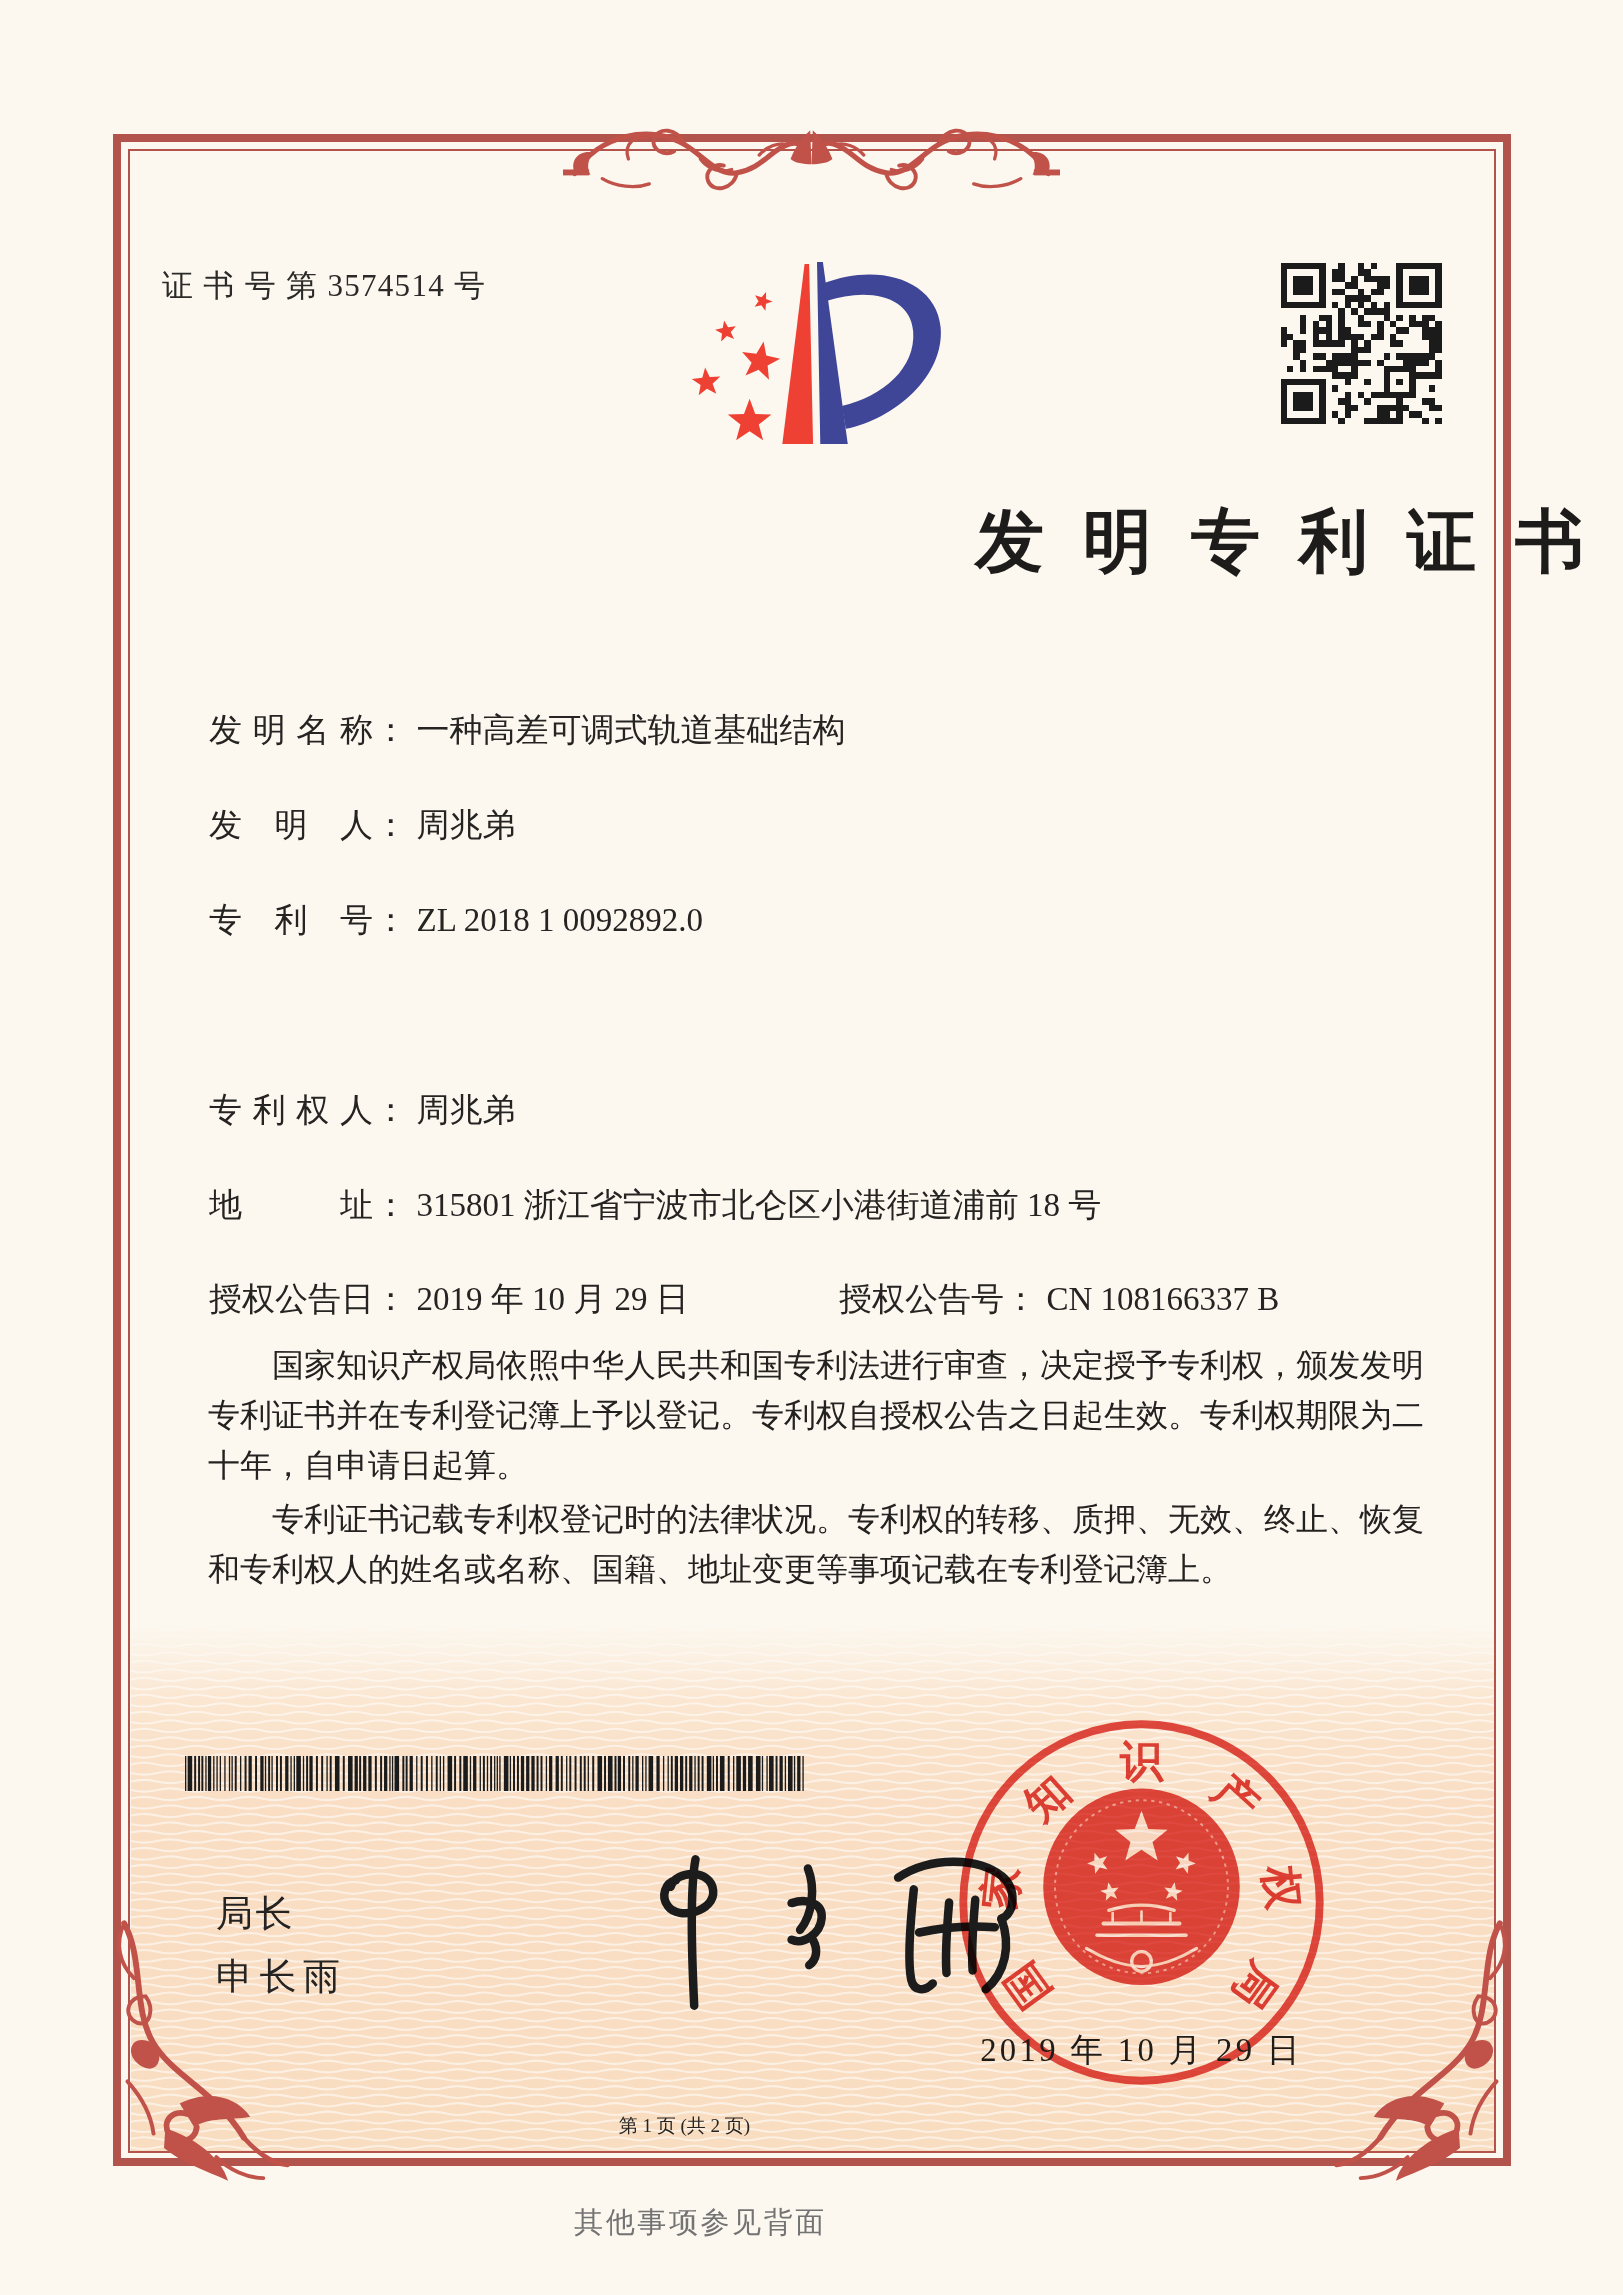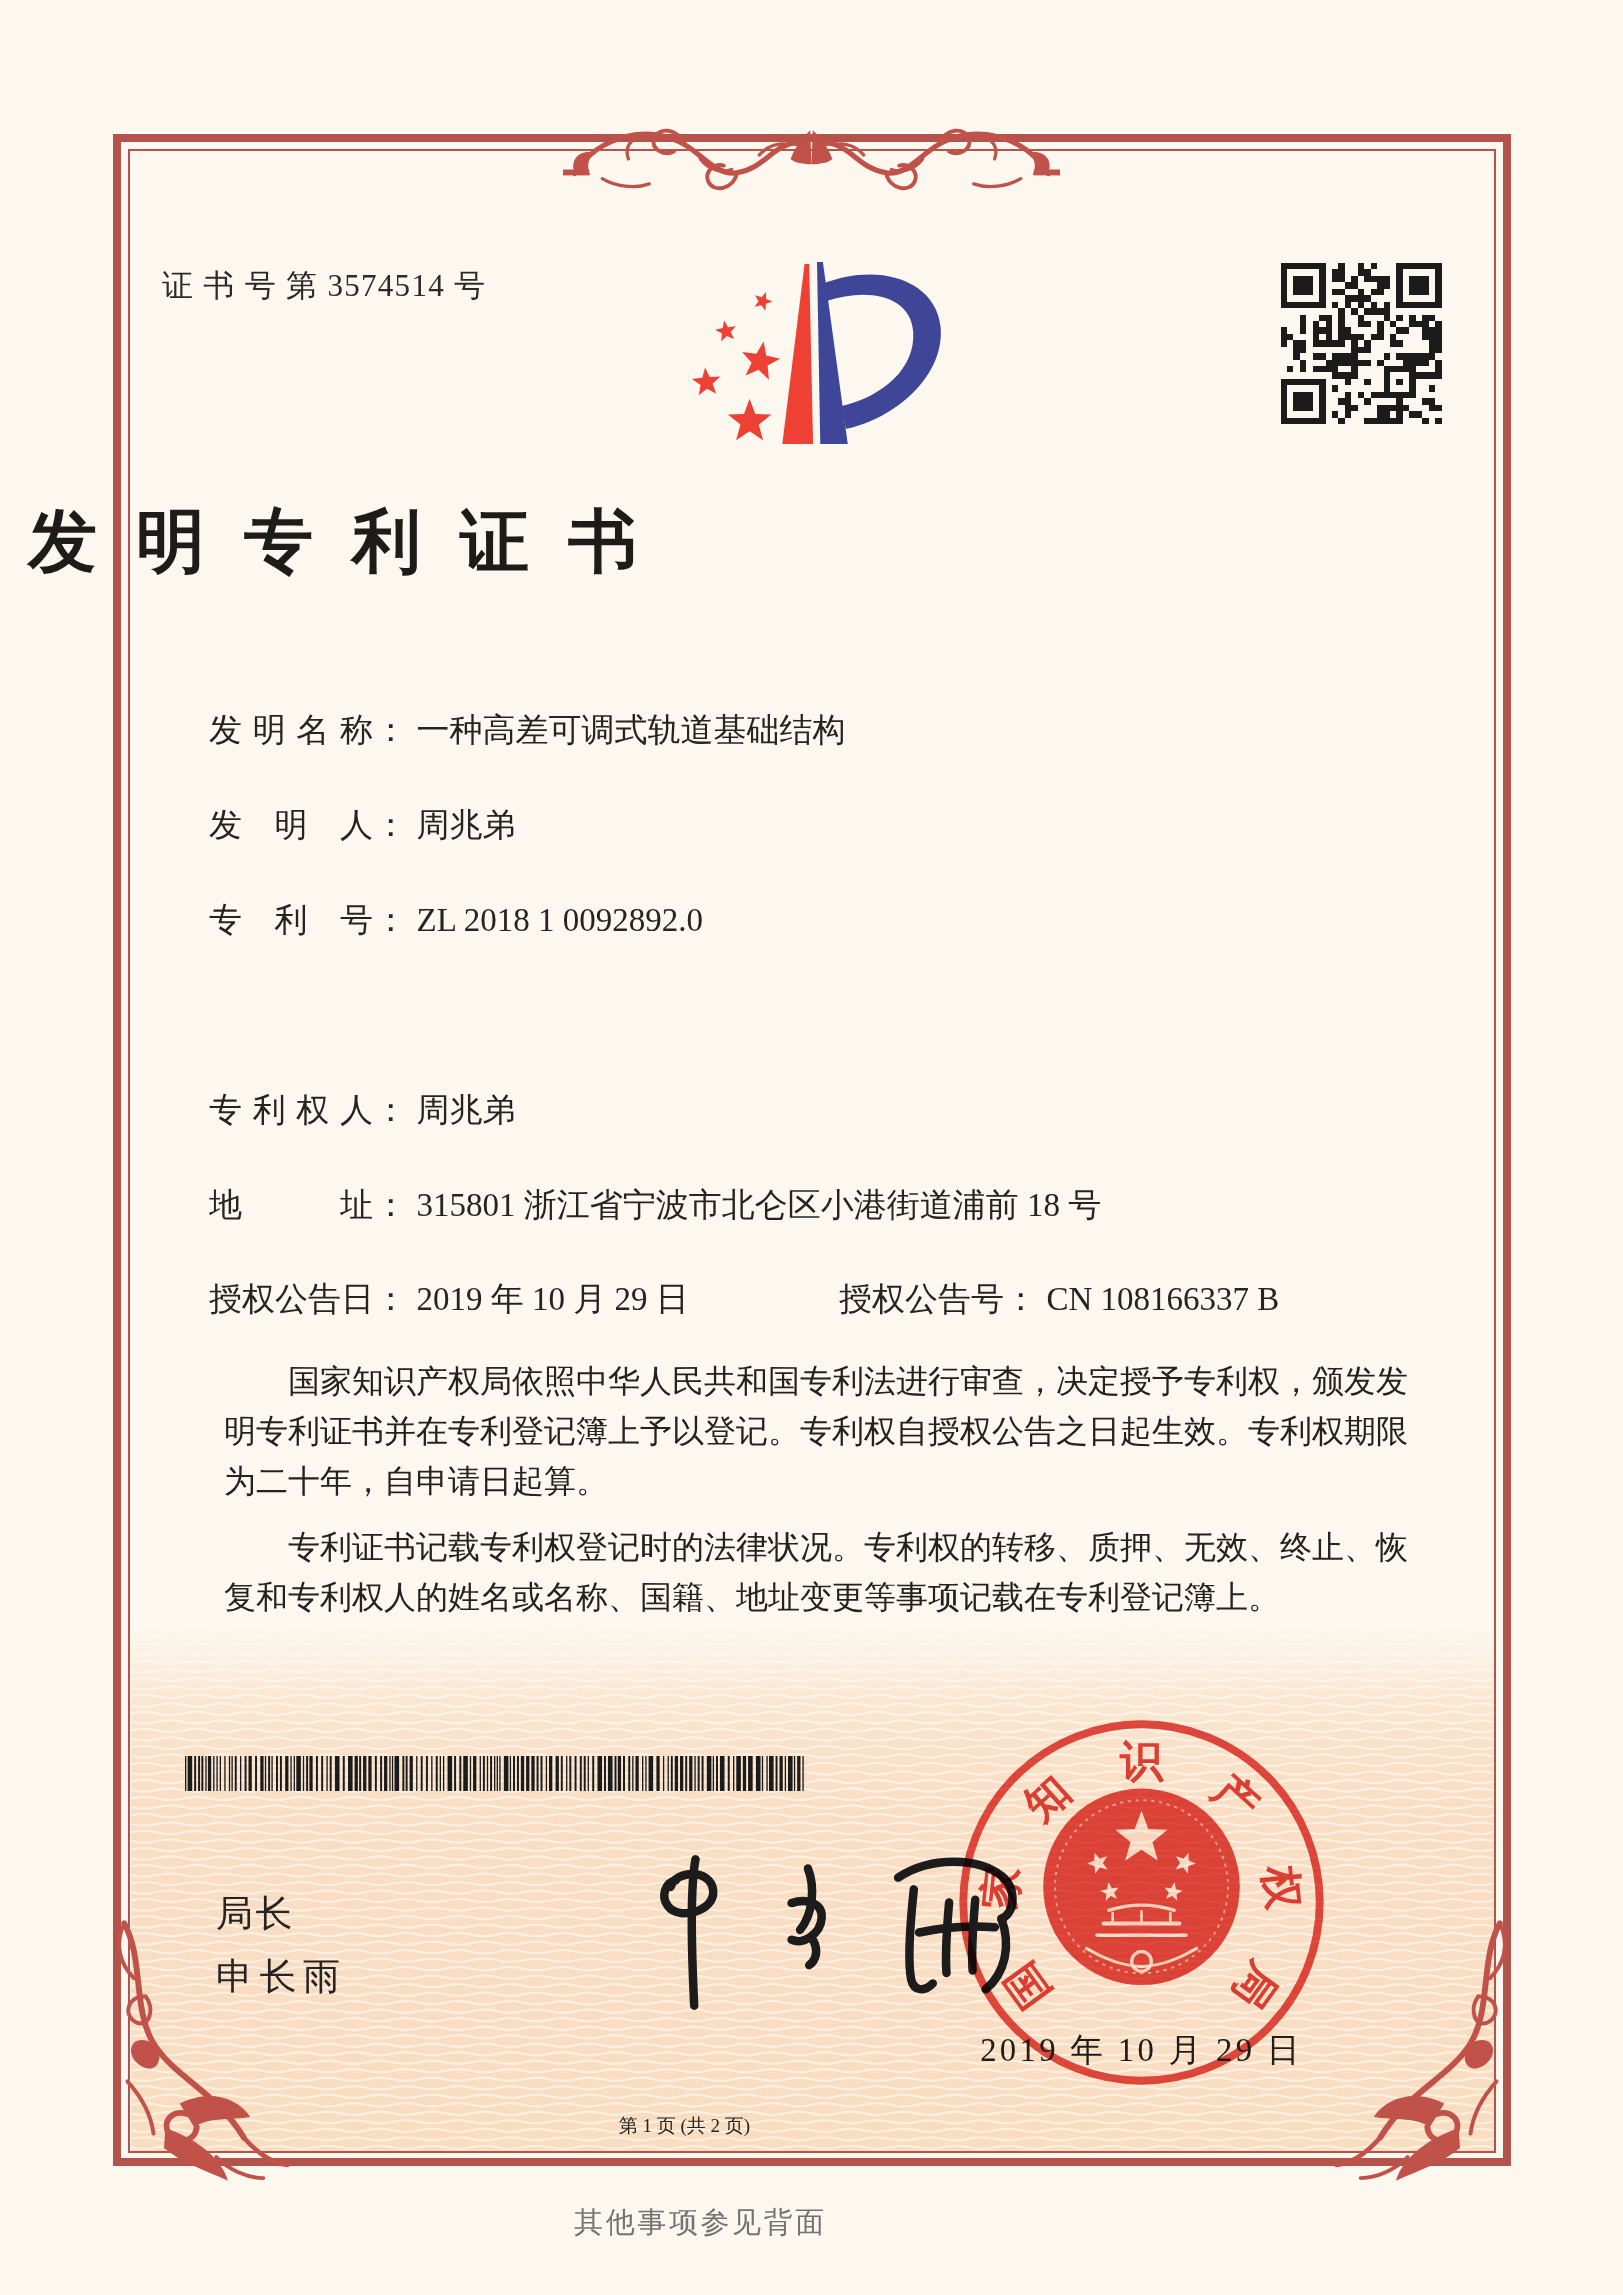--- a/index.html
+++ b/index.html
@@ -19,38 +19,38 @@
 
   
   .watermark{position:absolute;left:131px;top:1623px;width:1364px;height:529px;
     background:linear-gradient(180deg,#fbe7d2 0%,#f9dec4 35%,var(--peach) 100%);
     -webkit-mask-image:linear-gradient(180deg,rgba(0,0,0,0) 0,rgba(0,0,0,.85) 72px,#000 124px);
     mask-image:linear-gradient(180deg,rgba(0,0,0,0) 0,rgba(0,0,0,.85) 72px,#000 124px)}
   .watermark svg{position:absolute;left:0;top:0}
 
   
   .cert-no{position:absolute;left:162px;top:265px;font-size:31px;letter-spacing:1.3px;color:#2b2a28}
-  .title{position:absolute;left:0;top:496px;width:100%;text-align:left;font-size:69px;
+  .title{position:absolute;left:0;top:496px;width:100%;text-align:right;font-size:69px;
     font-weight:700;letter-spacing:39px;padding-left:28px;color:#1d1c1a}
   .logo{position:absolute;left:658px;top:228px;width:301px;height:229px}
   .qr{position:absolute;left:1280px;top:263px;width:162px;height:161px}
 
   
   #fields{position:absolute;left:209px;top:708px;width:1217px;height:628px;font-size:33px}
   .field-row{position:absolute;left:0;width:100%;white-space:nowrap}
   .f-label{display:inline-block;width:164px;text-align:justify;text-align-last:justify;
     text-justify:distribute;text-justify:inter-character;vertical-align:bottom}
   .f-colon{display:inline-block;margin:0 9.2px 0 1.3px}
   .f-group2{position:absolute;left:630px;top:0}
   .f-group2 .f-label{width:164px}
 
   
   #body-text{position:absolute;left:208px;top:1341px;width:1216px;font-size:32px;
     line-height:1.56;text-align:justify;color:#242220}
-  #body-text p{text-indent:2em;margin:16px}
+  #body-text p{text-indent:2em;margin:0}
   #body-text p + p{margin-top:3.9px}
 
   
   .barcode{position:absolute;left:185px;top:1756px;width:622px;height:35px}
   .signer-title{position:absolute;left:216px;top:1889px;font-size:37px;letter-spacing:2.6px}
   .signer-name{position:absolute;left:216px;top:1952px;font-size:37px;letter-spacing:6.5px}
   .signature{position:absolute;left:592px;top:1841px;width:458px;height:183px}
   .seal{position:absolute;left:941px;top:1702px;width:401px;height:401px;mix-blend-mode:multiply}
   .page-number{position:absolute;left:537px;top:2113px;width:295px;text-align:center;font-size:19px}
   .footer-note{position:absolute;left:563px;top:2203px;width:275px;text-align:center;

